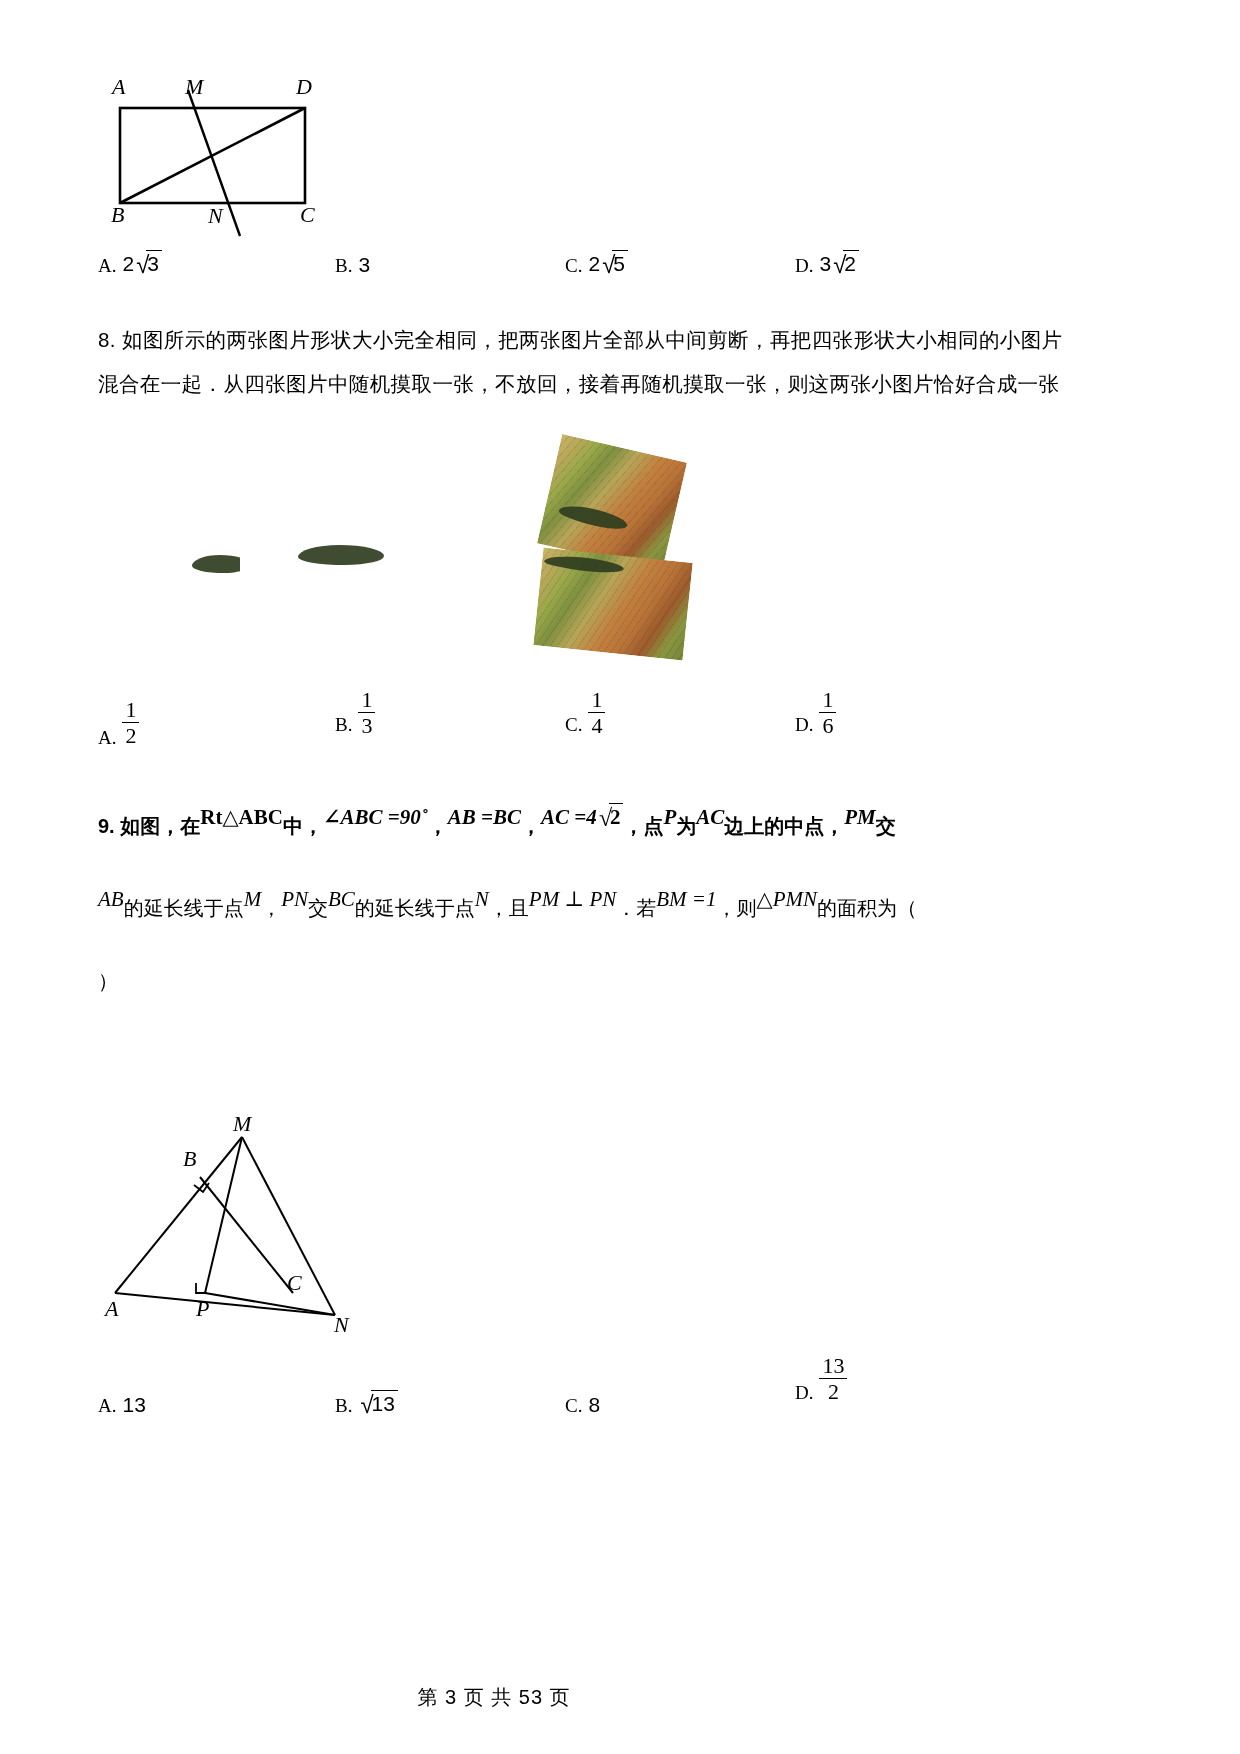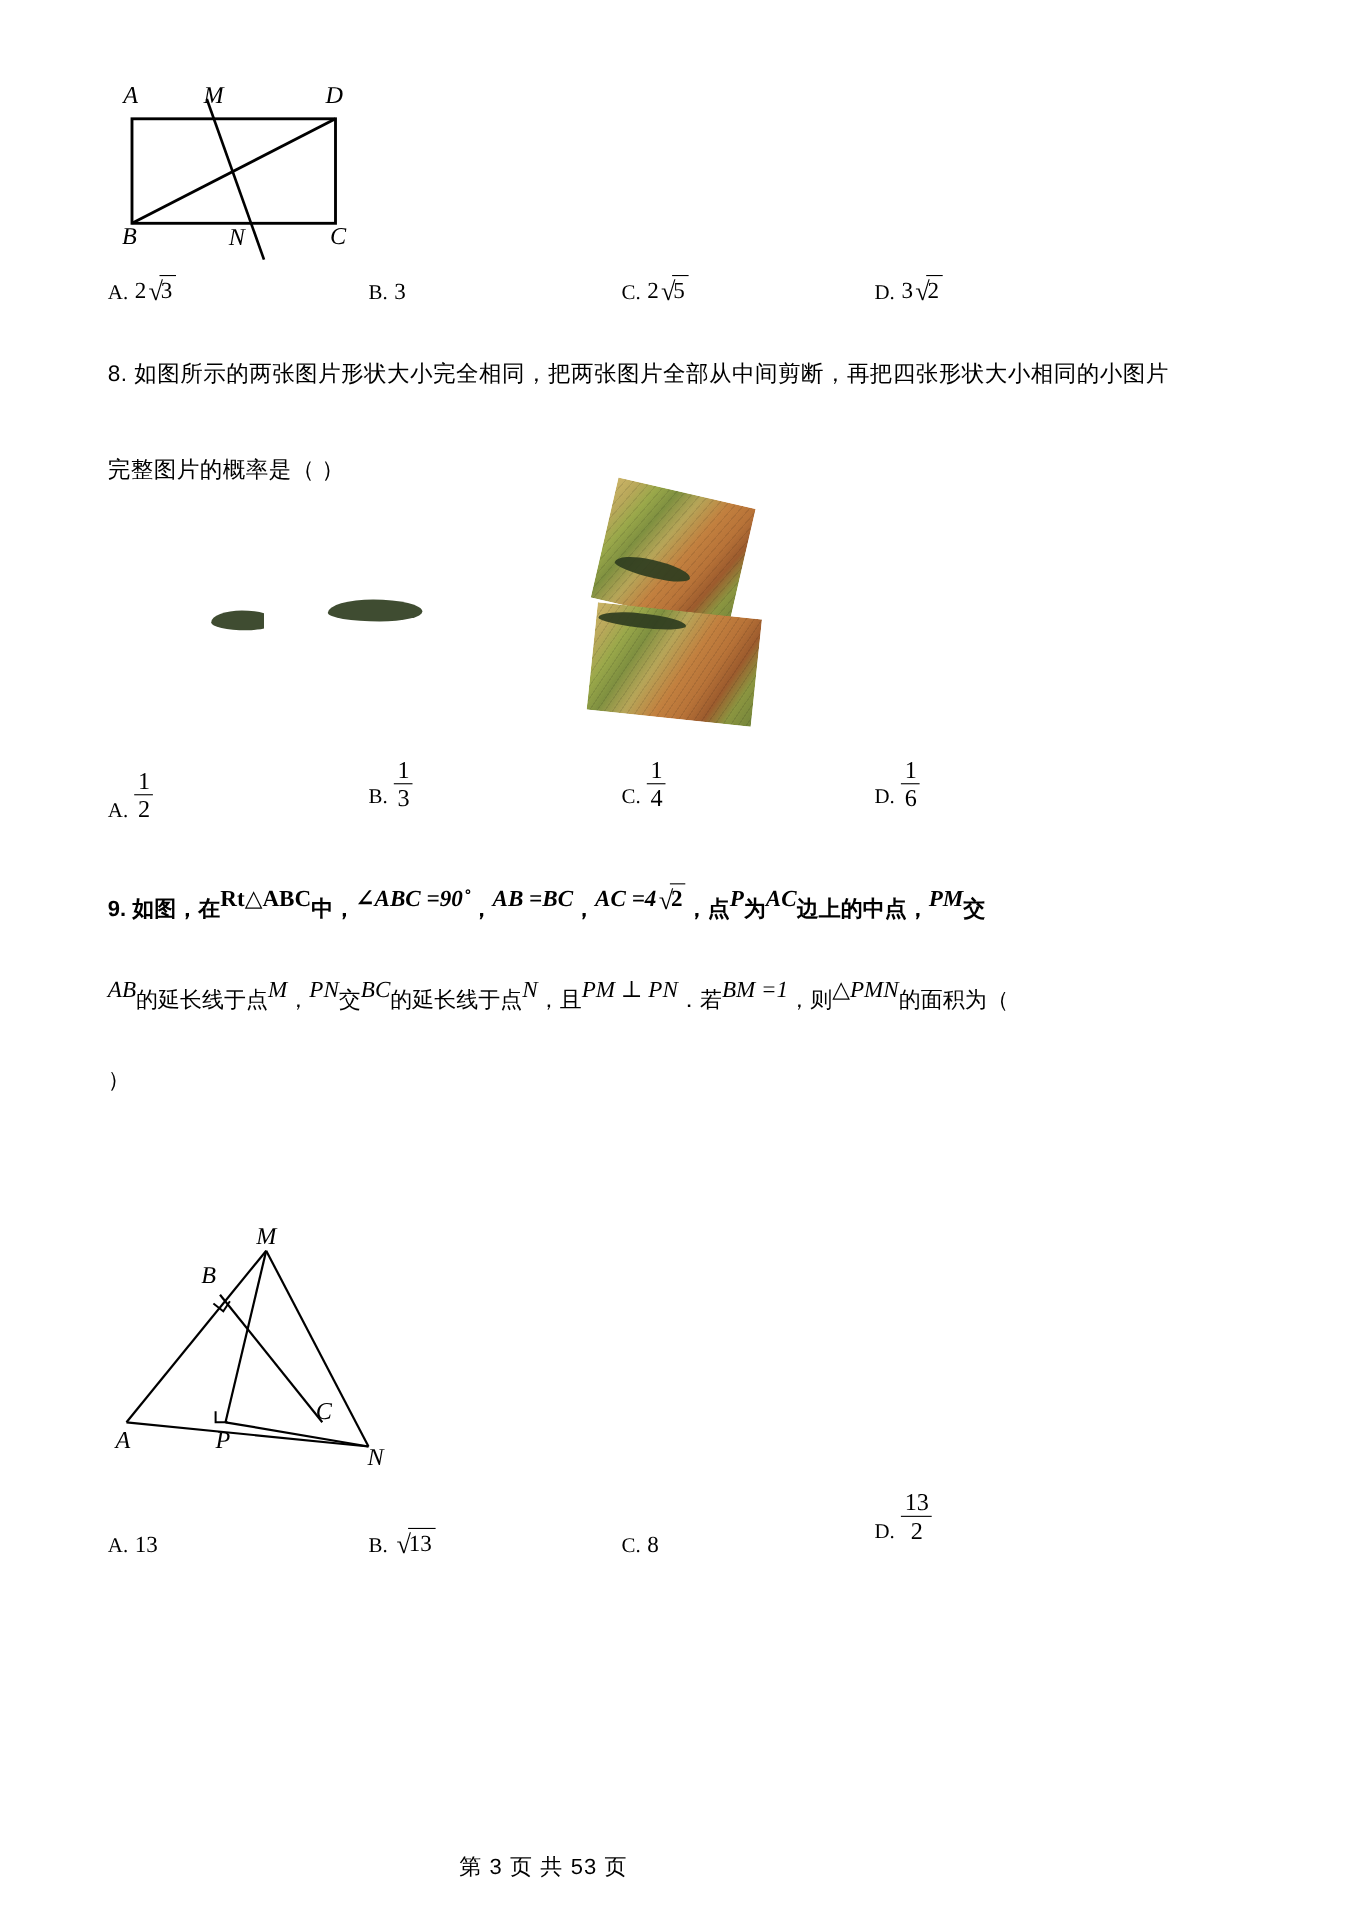--- a/index.html
+++ b/index.html
@@ -14,21 +14,21 @@
     font-family: "Liberation Serif", "DejaVu Serif", serif;
     color: #000000;
     overflow: hidden;
   }
   .page {
     position: relative;
     width: 1240px;
     height: 1754px;
   }
   .mu {           
-    font-family: Liberation Serif, serif;
+    font-family: Liberation Sans, sans-serif;
     font-style: normal;
     font-size: 21px;
   }
   .sqrt {
     display: inline-block;
     position: relative;
     padding-left: 2px;
   }
   .sqrt > .radical {
     font-size: 24px;
@@ -240,21 +240,21 @@
 
     <div class="opt opt-d">
       <span class="tag">D.</span>
       <span class="mu">
         <span>3</span><span class="sqrt"><span class="radical">√</span><span class="rad-body">2</span></span>
       </span>
     </div>
   </div>
 
   <div class="ptext" style="left:98px; top:318px;">8. 如图所示的两张图片形状大小完全相同，把两张图片全部从中间剪断，再把四张形状大小相同的小图片</div>
-  <div class="ptext" style="left:98px; top:406px;">完整图片的概率是（  ）</div>
+  <div class="ptext" style="left:98px; top:362px;">混合在一起．从四张图片中随机摸取一张，不放回，接着再随机摸取一张，则这两张小图片恰好合成一张</div>
 
   <div class="photos">
 
     <div class="ph" style="left:0px; top:20px; width:140px; height:180px;">
       <div class="field"></div>
       <div class="trees" style="left:92px; top:80px; width:58px; height:18px;"></div>
     </div>
 
     <div class="ph" style="left:146px; top:12px; width:142px; height:188px;">
       <div class="field"></div>

